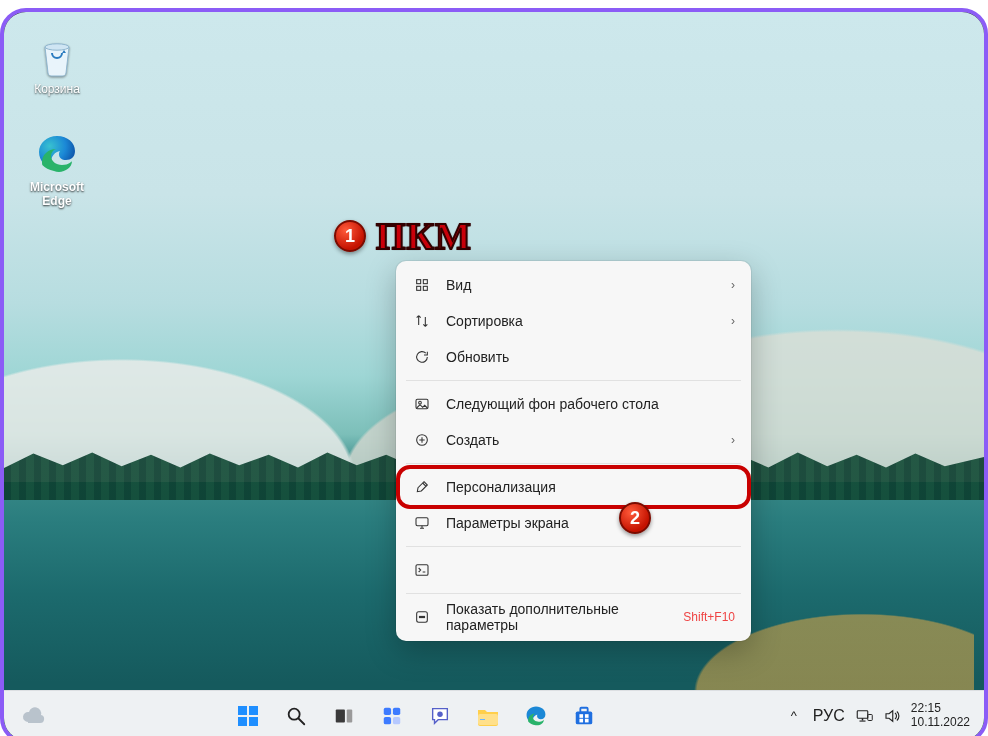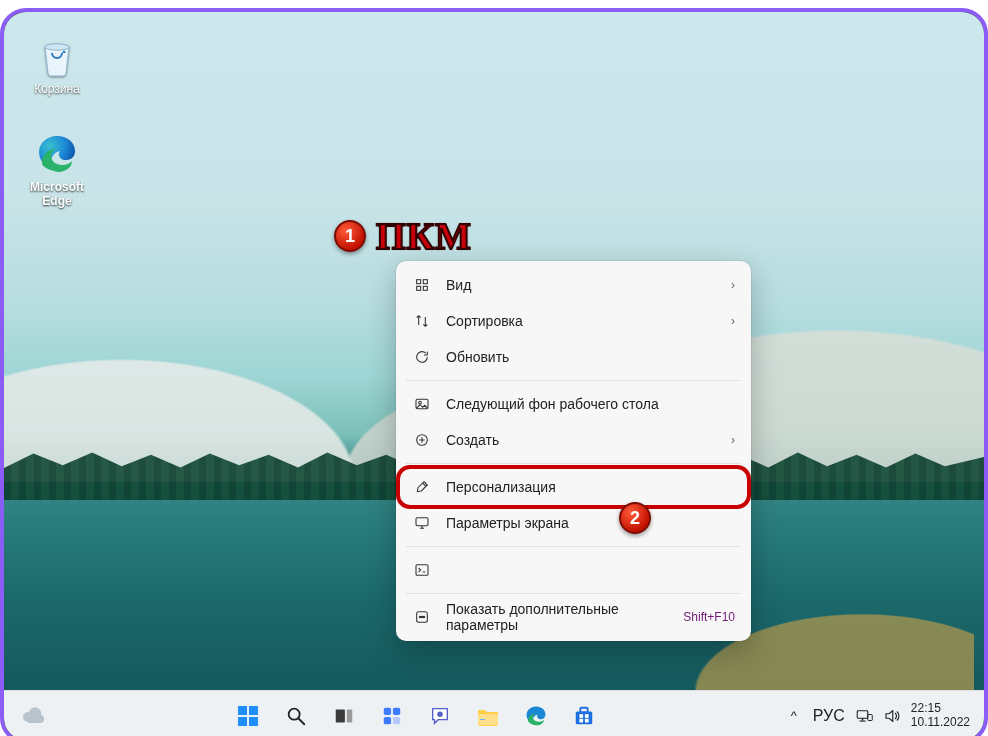--- a/index.html
+++ b/index.html
@@ -58,21 +58,21 @@
     box-shadow: 0 10px 30px rgba(0,0,0,.25), 0 0 0 1px rgba(0,0,0,.06);
     font-size: 14px; color: #222;
   }
   .cm-item {
     display: flex; align-items: center; height: 36px; padding: 0 10px;
     border-radius: 6px; cursor: pointer; position: relative;
   }
   .cm-icon { width: 20px; height: 20px; margin-right: 14px; display: flex; align-items: center; justify-content: center; color: #2e2e2e; flex: none; }
   .cm-label { flex: 1; }
   .cm-caret { color: #666; font-size: 12px; }
-  .cm-shortcut { color: #701a75; font-size: 12px; margin-left: 10px; }
+  .cm-shortcut { color: #ef4444; font-size: 12px; margin-left: 10px; }
   .cm-sep { height: 1px; background: #e1e1e1; margin: 5px 4px; }
   .cm-highlight {
     position: absolute; inset: -4px -6px; border: 4px solid #c90000; border-radius: 14px; pointer-events: none;
   }
 
   
   .annot-pkm {
     position: absolute; top: 202px; left: 330px; display: flex; align-items: center; gap: 10px;
   }
   .num-badge {

